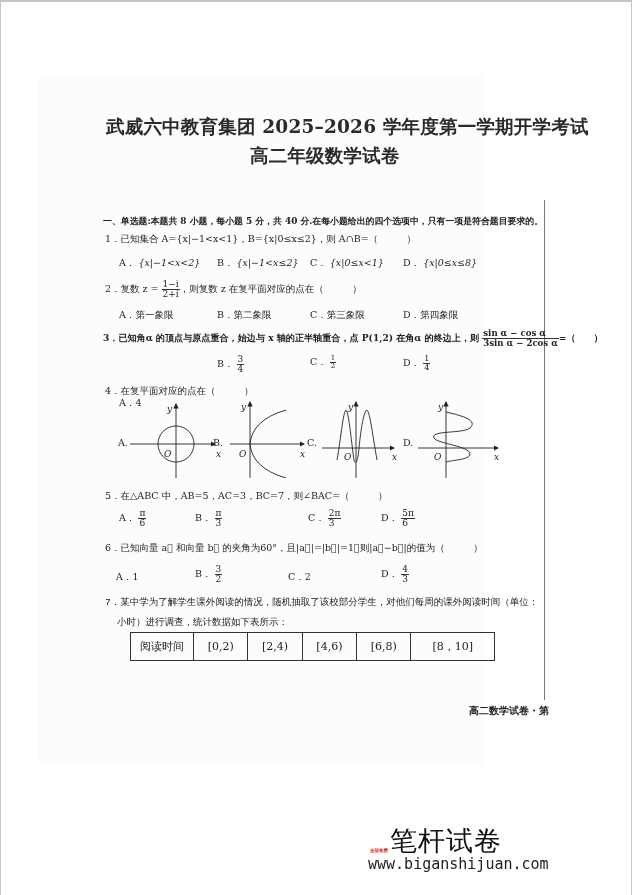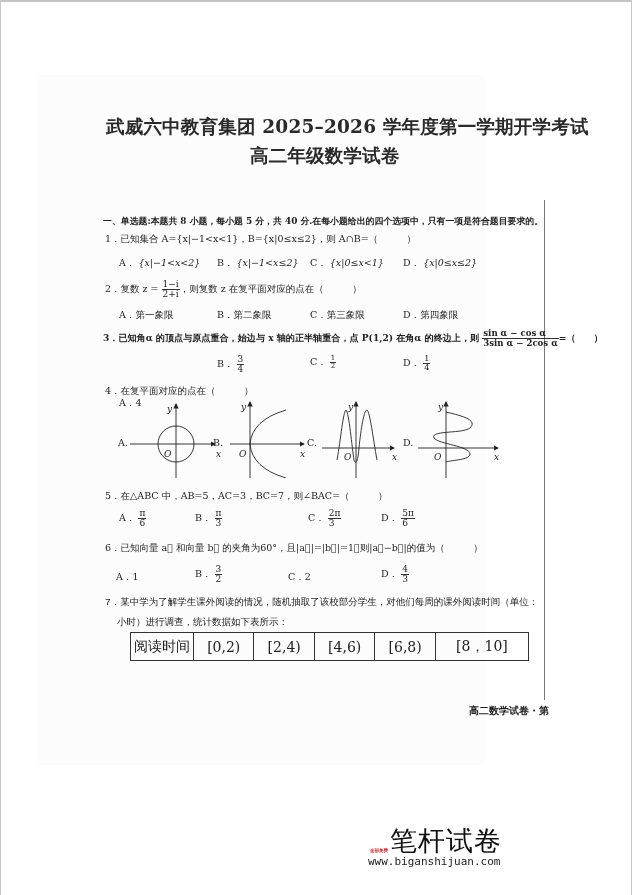--- a/index.html
+++ b/index.html
@@ -28,29 +28,29 @@
     font-size: 18.5px; color: #2a2a2a; letter-spacing: 0.2px;
   }
   .sec { font-size: 9.3px; font-weight: bold; color: #222; }
   .q { font-size: 9.5px; color: #222; }
   .opt { font-size: 9.5px; color: #222; }
   .frac { display: inline-block; vertical-align: middle; text-align: left; line-height: 1.05; font-size: 9px; }
   .frac .n { display: block; border-bottom: 0.8px solid #333; padding: 0 1px; }
   .frac .d { display: block; padding: 0 1px; }
   .it { font-style: italic; }
   table.data {
-    position: absolute; left: 130px; top: 632px; width: 399px;
-    border-collapse: collapse; font-size: 14px; color: #222;
+    position: absolute; left: 130px; top: 632px; width: 365px;
+    border-collapse: collapse; font-size: 11px; color: #222;
   }
   table.data td {
     border: 1.2px solid #333; text-align: center; height: 27px; padding: 0;
   }
   .footer { font-size: 10px; font-weight: bold; color: #222; }
   .wm-cn { font-family: "DejaVu Sans", sans-serif; font-size: 27px; color: #111; letter-spacing: 1px; }
-  .wm-url { font-family: "DejaVu Sans Mono", monospace; font-size: 11px; color: #222; }
+  .wm-url { font-family: "DejaVu Sans Mono", monospace; font-size: 15px; color: #222; }
   .wm-tag { font-family: "DejaVu Sans", sans-serif; font-size: 4.5px; color: #e02020; font-weight: bold; }
   svg text { font-family: "DejaVu Serif", serif; font-style: italic; font-size: 9px; fill: #222; }
 </style>
 </head>
 <body>
 
 <div class="frame"></div>
 <div class="scan"></div>
 <div class="scan-edge"></div>
 
@@ -58,21 +58,21 @@
 <div class="abs title" style="left:250px; top:143px;">高二年级数学试卷</div>
 
 <div class="abs sec" style="left:103px; top:215px; font-size:8.9px;">一、单选题:本题共 8 小题，每小题 5 分，共 40 分.在每小题给出的四个选项中，只有一项是符合题目要求的。</div>
 
 <div class="abs q" style="left:105px; top:233px;">
   <span>1．</span><span>已知集合 A={x|−1&lt;x&lt;1}，B={x|0≤x≤2}，则 A∩B=（　　　）</span>
 </div>
 <div class="abs opt" style="left:119px; top:257px;"><span>A．</span> <span class="it">{x|−1&lt;x&lt;2}</span></div>
 <div class="abs opt" style="left:217px; top:257px;"><span>B．</span> <span class="it">{x|−1&lt;x≤2}</span></div>
 <div class="abs opt" style="left:310px; top:257px;"><span>C．</span> <span class="it">{x|0≤x&lt;1}</span></div>
-<div class="abs opt" style="left:403px; top:257px;"><span>D．</span> <span class="it">{x|0≤x≤2}</span></div>
+<div class="abs opt" style="left:403px; top:257px;"><span>D．</span> <span class="it">{x|0≤x≤8}</span></div>
 
 <div class="abs q" style="left:105px; top:280px;">
   <span>2．</span><span>复数 z =</span>
   <span class="frac"><span class="n">1−i</span><span class="d">2+i</span></span><span>，则复数 z 在复平面对应的点在（　　　）</span>
 </div>
 <div class="abs opt" style="left:119px; top:309px;"><span>A．</span><span>第一象限</span></div>
 <div class="abs opt" style="left:217px; top:309px;"><span>B．</span><span>第二象限</span></div>
 <div class="abs opt" style="left:310px; top:309px;"><span>C．</span><span>第三象限</span></div>
 <div class="abs opt" style="left:403px; top:309px;"><span>D．</span><span>第四象限</span></div>
 

